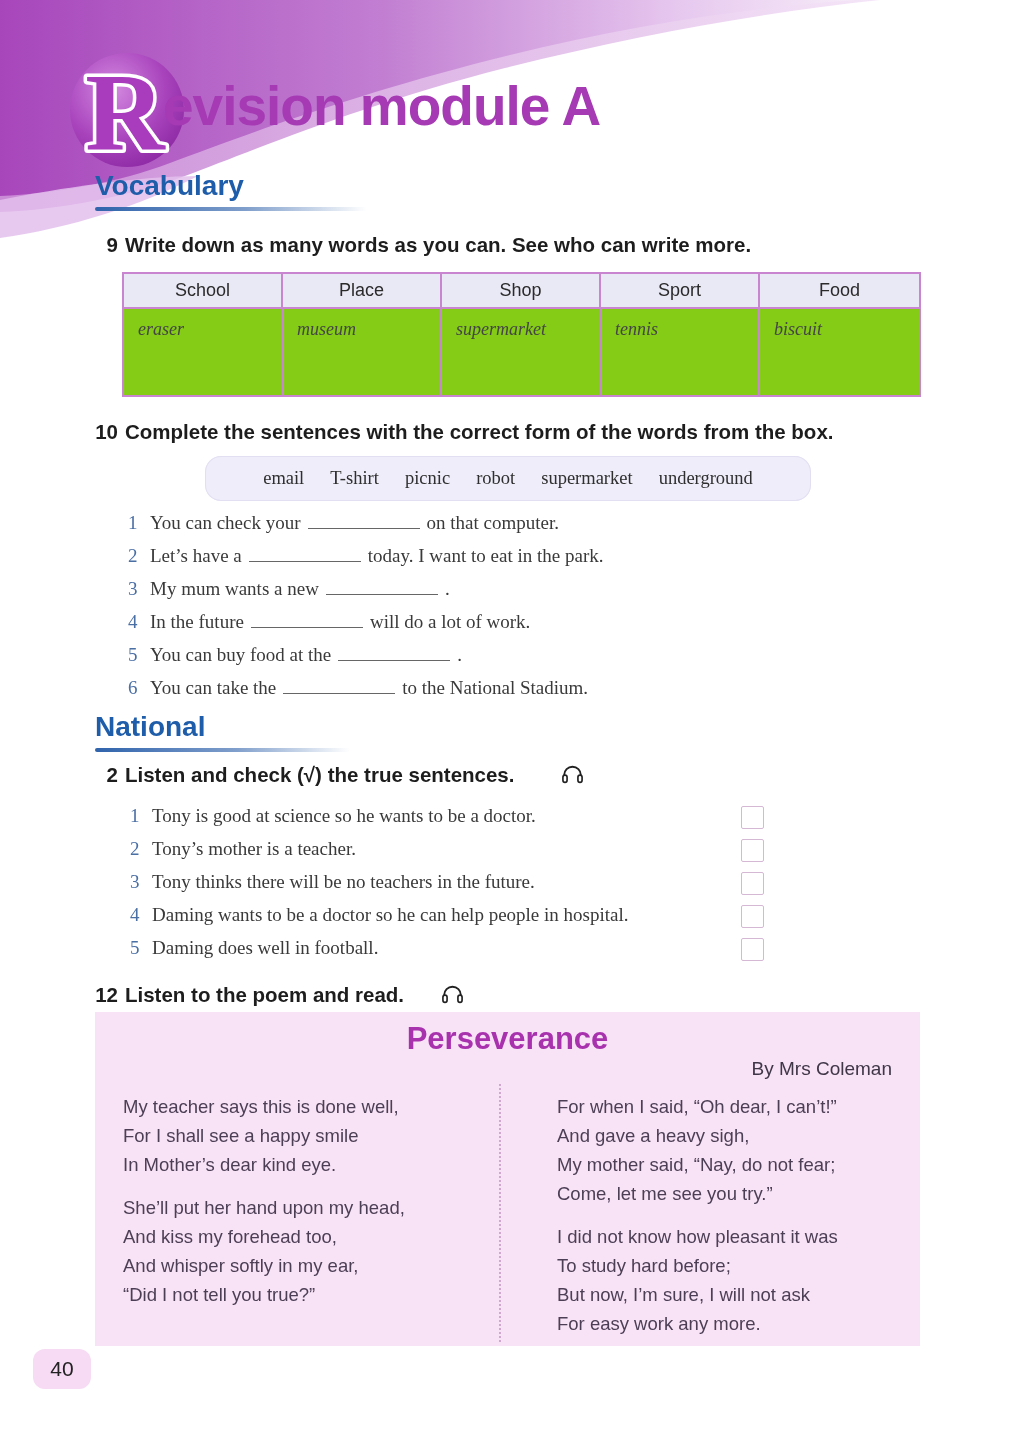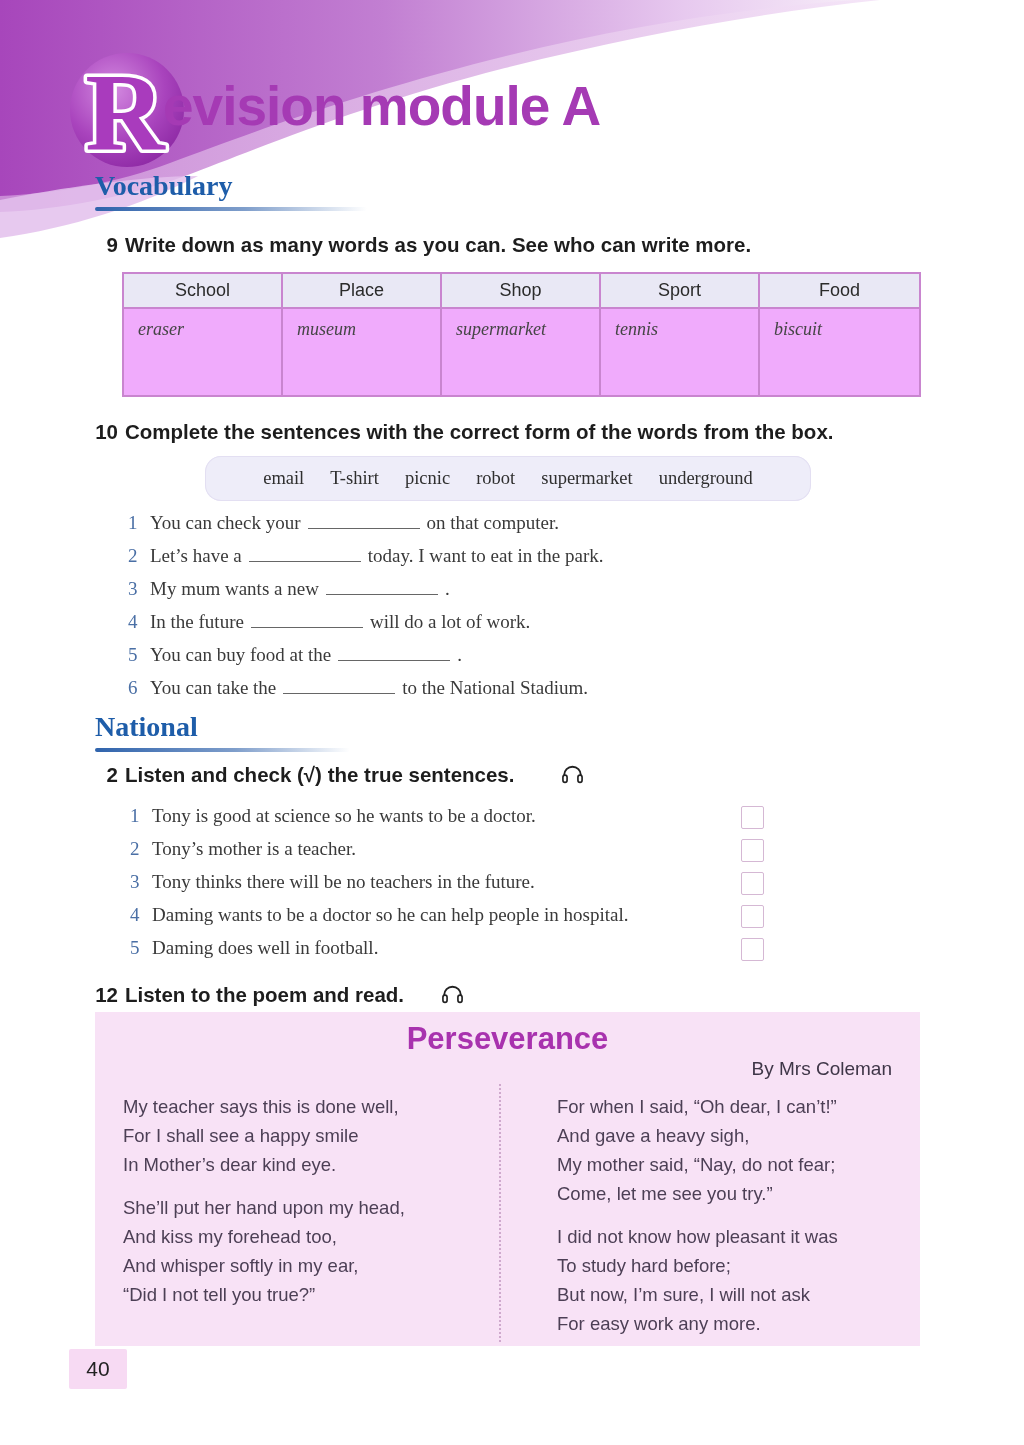--- a/index.html
+++ b/index.html
@@ -1,29 +1,29 @@
 <!DOCTYPE html>
 <html><head>
 <meta charset="utf-8">
 <style>
   html,body{margin:0;padding:0;background:#ffffff;}
   .page{position:relative;width:1024px;height:1445px;background:#ffffff;overflow:hidden;
         font-family:"Liberation Serif",serif;color:#3a3a3a;}
   .hdr-svg{position:absolute;top:0;left:0;}
   .module-title{position:absolute;left:163px;top:74px;font-family:"Liberation Sans",sans-serif;
         font-weight:bold;font-size:55px;color:#a53ab4;letter-spacing:-1px;white-space:nowrap;}
-  .sec-heading{position:absolute;left:95px;font-family:Liberation Serif, serif;
+  .sec-heading{position:absolute;left:95px;font-family:Liberation Sans, sans-serif;
         font-weight:bold;font-size:28px;color:#1e5da9;}
   .sec-underline{position:absolute;left:95px;height:4px;border-radius:2px;
         background:linear-gradient(to right,#2f63ac 0%,#7f9ecb 55%,rgba(200,210,230,0) 100%);}
   .instr{position:absolute;left:92px;font-family:"Liberation Sans",sans-serif;font-weight:bold;
         font-size:20.5px;color:#1d1d1d;white-space:nowrap;}
   .instr .inum{display:inline-block;min-width:26px;text-align:right;margin-right:7px;}
   
-  .wtable{position:absolute;left:122px;top:272px;width:795px;border:2px solid #c985cf;background:#f0abfc;}
+  .wtable{position:absolute;left:122px;top:272px;width:795px;border:2px solid #c985cf;background:#84cc16;}
   .trow{display:grid;grid-template-columns:repeat(5,1fr);}
   .th{height:33px;line-height:33px;text-align:center;background:#e9e8f5;
       font-family:"Liberation Sans",sans-serif;font-size:18px;color:#2b2b2b;
       border-right:2px solid #c985cf;border-bottom:2px solid #c985cf;}
   .th:last-child{border-right:none;}
   .td{height:86px;font-style:italic;font-size:18px;color:#454545;padding:10px 0 0 14px;
       box-sizing:border-box;border-right:2px solid #c985cf;}
   .td:last-child{border-right:none;}
   
   .wordbox{position:absolute;left:205px;top:456px;width:606px;height:45px;background:#eeedf9;
@@ -45,22 +45,22 @@
   .poem-by{position:absolute;right:28px;top:46px;font-family:"Liberation Sans",sans-serif;
         font-size:19px;color:#3f3648;}
   .pcol{position:absolute;top:80px;font-family:"Liberation Sans",sans-serif;font-size:18.5px;
         line-height:29px;color:#4c3f55;white-space:nowrap;}
   .pcol.colL{left:28px;}
   .pcol.colR{left:462px;}
   .stanza{margin-bottom:14px;}
   .pdivider{position:absolute;left:404px;top:72px;height:258px;border-left:2px dotted #cfa9cd;}
   
   .pagenum{position:absolute;left:33px;top:1349px;width:58px;height:40px;background:#f7daf3;
-        border-radius:2px;text-align:center;line-height:40px;
-        font-family:"Liberation Sans",sans-serif;font-size:21px;color:#222;margin-left:36px;}
+        border-radius:12px;text-align:center;line-height:40px;
+        font-family:"Liberation Sans",sans-serif;font-size:21px;color:#222;}
 </style>
 </head>
 <body>
 
 <div class="page">
 
   <svg class="hdr-svg" width="1024" height="240" viewBox="0 0 1024 240">
     <defs>
       <linearGradient id="gA" x1="0" y1="0" x2="1" y2="0">
         <stop offset="0" stop-color="#a746bb"></stop>

